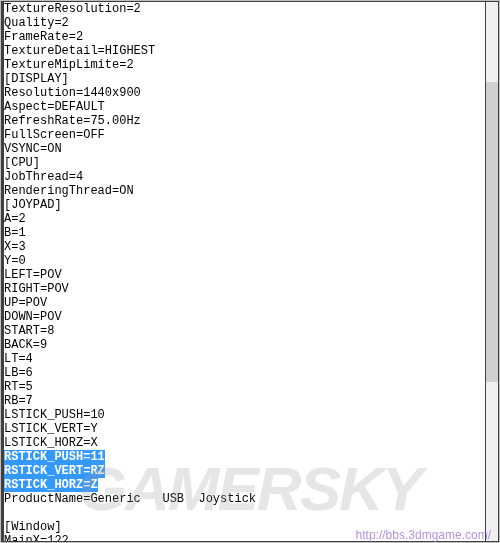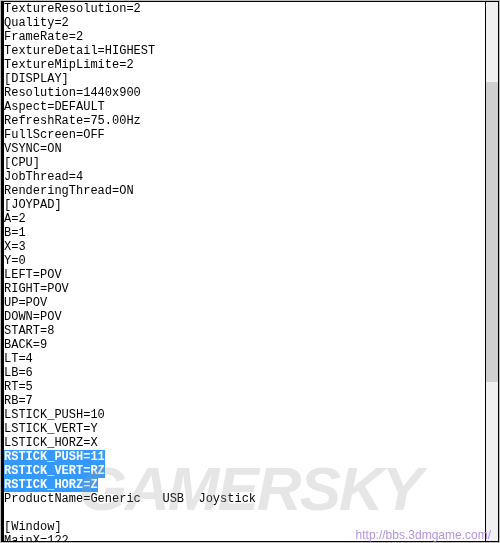--- a/index.html
+++ b/index.html
@@ -10,21 +10,21 @@
     overflow: hidden;
     font-family: "SimSun", "NSimSun", "Courier New", monospace;
     font-size: 12px;
     background: #f5f5f5;
   }
   .frame {
     position: relative;
     width: 500px;
     height: 543px;
     box-sizing: border-box;
-    background: #000000;
+    background: #404040;
     border: 1px solid #bfbfbf;
   }
   .content {
     position: absolute;
     top: 1px;
     left: 3px;
     right: 14px;
     bottom: 1px;
     background: #ffffff;
     line-height: 14px;

